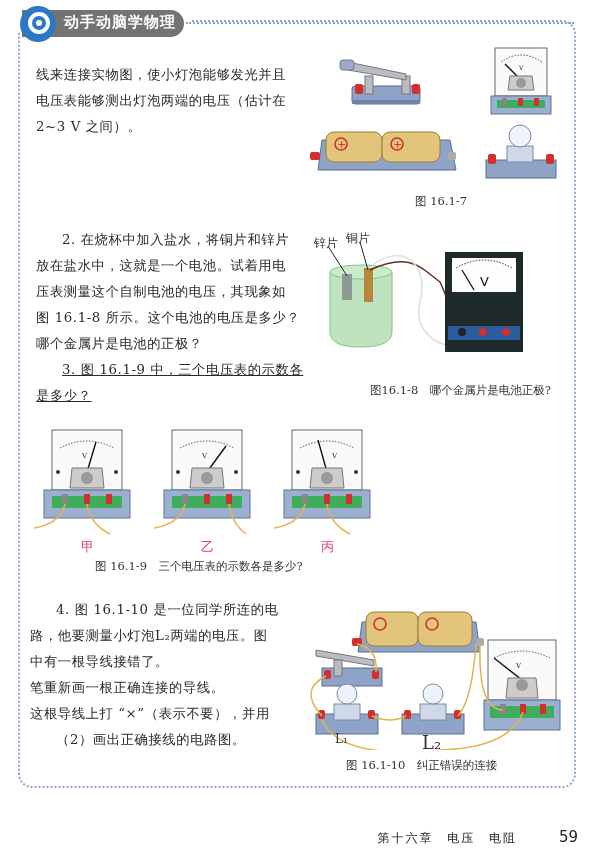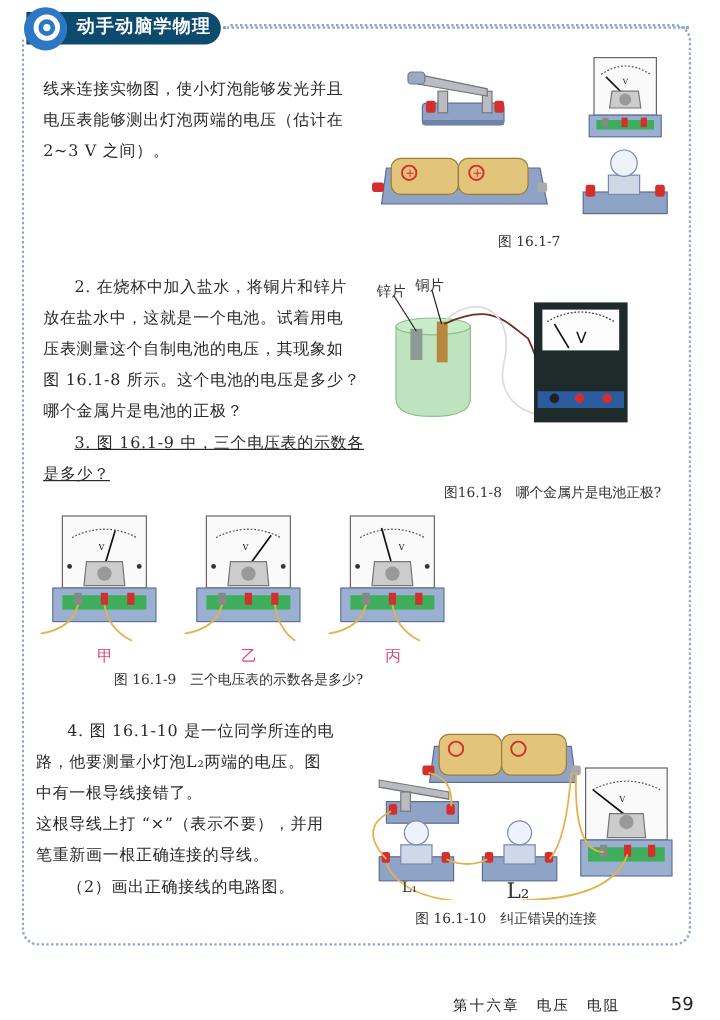--- a/index.html
+++ b/index.html
@@ -7,21 +7,21 @@
   body { position: relative; font-family: "DejaVu Serif", "Liberation Serif", serif; color: #2a2a2a; }
 
   .frame {
     position: absolute; left: 18px; top: 20px; width: 558px; height: 768px;
     border: 2px dotted #8aa6cf; border-radius: 14px;
   }
   .frame-mask { position: absolute; left: 14px; top: 8px; width: 176px; height: 24px; background: #fff; }
 
   .title-badge {
     position: absolute; left: 22px; top: 10px; height: 27px; width: 162px;
-    background: #0c4a6e; border-radius: 0 14px 14px 0;
+    background: #737373; border-radius: 0 14px 14px 0;
     display: flex; align-items: center;
   }
   .title-badge::before {
     content: ""; position: absolute; left: -2px; top: -4px; width: 36px; height: 36px;
     border-radius: 50%; background: #2d78c4;
   }
   .title-icon {
     position: absolute; left: 6px; top: 2px; width: 22px; height: 22px; border-radius: 50%;
     border: 4px solid #fff; background: #2d78c4;
   }
@@ -148,21 +148,21 @@
     <line x1="174" y1="68" x2="162" y2="48" stroke="#111" stroke-width="1.3"></line>
     <text x="180" y="64" font-size="13" fill="#111" font-family="DejaVu Sans, sans-serif">V</text>
     <rect x="148" y="104" width="72" height="14" fill="#2b5c9e"></rect>
     <circle cx="162" cy="110" r="4" fill="#222"></circle>
     <circle cx="183" cy="110" r="4" fill="#d32f2f"></circle>
     <circle cx="206" cy="110" r="4" fill="#d32f2f"></circle>
   </g>
 </svg>
 <div class="caption" style="left:314px; top:235px; font-size:12px;">锌片</div>
 <div class="caption" style="left:346px; top:230px; font-size:12px;">铜片</div>
-<div class="caption" style="left:370px; top:383px;margin-top:20px;">图16.1-8　哪个金属片是电池正极?</div>
+<div class="caption" style="left:370px; top:383px;">图16.1-8　哪个金属片是电池正极?</div>
 
 <svg class="fig" style="left:30px; top:428px;" width="360" height="108" viewBox="0 0 360 108">
   <g transform="translate(10,0)">
     <rect x="12" y="2" width="70" height="60" fill="#fafafa" stroke="#666"></rect>
     <path d="M20 20 Q47 6 74 20" fill="none" stroke="#555" stroke-dasharray="1.5 1.5"></path>
     <line x1="47" y1="44" x2="56" y2="14" stroke="#111" stroke-width="1.4"></line>
     <text x="42" y="30" font-size="7" fill="#222">V</text>
     <circle cx="18" cy="44" r="2" fill="#333"></circle>
       <circle cx="76" cy="44" r="2" fill="#333"></circle>
     <polygon points="32,40 62,40 64,60 30,60" fill="#ccc" stroke="#777"></polygon>
@@ -212,22 +212,22 @@
 </svg>
 <div class="label-pink" style="left:81px; top:538px;">甲</div>
 <div class="label-pink" style="left:201px; top:538px;">乙</div>
 <div class="label-pink" style="left:321px; top:538px;">丙</div>
 <div class="caption" style="left:95px; top:559px;">图 16.1-9　三个电压表的示数各是多少?</div>
 
 <div class="para" style="left:30px; top:597px; width:262px;">
   <div><span class="indent"></span><span>4. 图 16.1-10 是一位同学所连的电</span></div>
   <div>路，他要测量小灯泡L₂两端的电压。图</div>
   <div>中有一根导线接错了。</div>
+  <div>笔重新画一根正确连接的导线。</div>
   <div>这根导线上打 “×”（表示不要），并用</div>
-  <div>笔重新画一根正确连接的导线。</div>
   <div><span class="indent"></span><span>（2）画出正确接线的电路图。</span></div>
 </div>
 
 <svg class="fig" style="left:300px; top:600px;" width="270" height="150" viewBox="0 0 270 150">
 
   <g>
     <polygon points="62,22 176,22 180,52 58,52" fill="#8ea3c6" stroke="#5b6f92"></polygon>
     <rect x="66" y="12" width="52" height="34" rx="8" fill="#e2c57a" stroke="#9c7d35"></rect>
     <rect x="118" y="12" width="54" height="34" rx="8" fill="#e2c57a" stroke="#9c7d35"></rect>
     <circle cx="80" cy="24" r="6" fill="none" stroke="#d32f2f" stroke-width="1.6"></circle>

